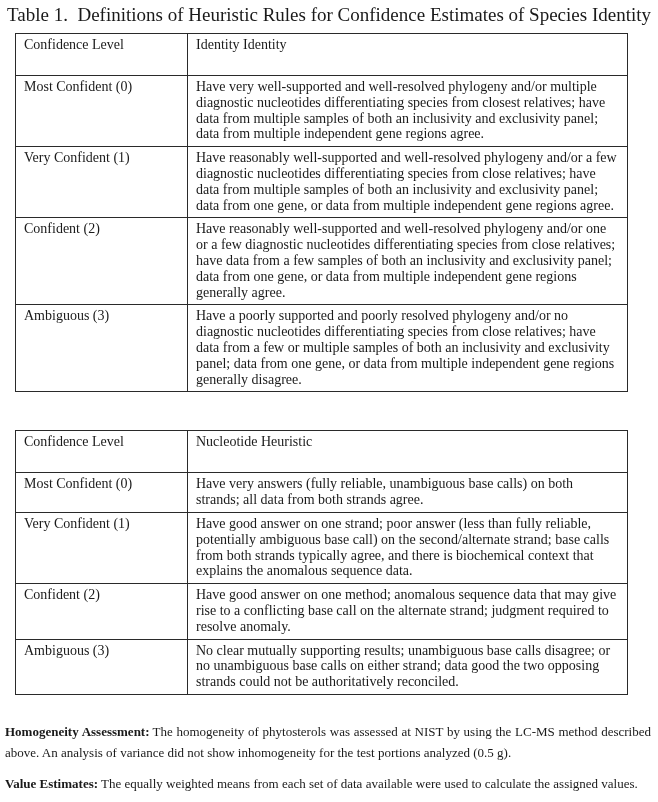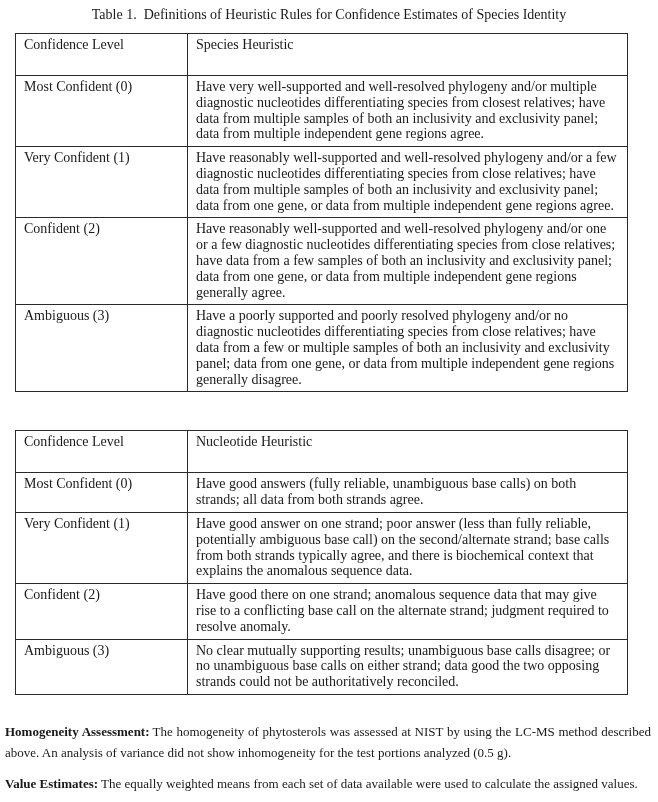--- a/index.html
+++ b/index.html
@@ -16,21 +16,21 @@
   }
   .page {
     box-sizing: border-box;
     width: 658px;
     height: 802px;
     padding-top: 7px;
     background: #ffffff;
   }
   .table-title {
     text-align: center;
-    font-size: 14px;
+    font-size: 19px;
     line-height: 16px;
     margin: 0 0 10px 0;
     white-space: pre-wrap;
   }
   .doc-table {
     border-collapse: collapse;
     table-layout: fixed;
     margin-left: 15px;
     width: 613px;
     background: #ffffff;
@@ -73,21 +73,21 @@
 <body>
 
 <div class="page">
 
   <div class="table-section">
     <div class="table-title">Table 1.  Definitions of Heuristic Rules for Confidence Estimates of Species Identity</div>
     <table class="doc-table">
       <thead>
         <tr>
           <th class="col-level">Confidence Level</th>
-          <th>Species Heuristic</th>
+          <th>Identity Identity</th>
         </tr>
       </thead>
       <tbody>
 
           <tr>
             <td class="col-level">Most Confident (0)</td>
             <td>Have very well-supported and well-resolved phylogeny and/or multiple diagnostic nucleotides differentiating species from closest relatives; have data from multiple samples of both an inclusivity and exclusivity panel; data from multiple independent gene regions agree.</td>
           </tr>
 
           <tr>
@@ -113,31 +113,31 @@
       <thead>
         <tr>
           <th class="col-level">Confidence Level</th>
           <th>Nucleotide Heuristic</th>
         </tr>
       </thead>
       <tbody>
 
           <tr>
             <td class="col-level">Most Confident (0)</td>
-            <td>Have good answers (fully reliable, unambiguous base calls) on both strands; all data from both strands agree.</td>
+            <td>Have very answers (fully reliable, unambiguous base calls) on both strands; all data from both strands agree.</td>
           </tr>
 
           <tr>
             <td class="col-level">Very Confident (1)</td>
             <td>Have good answer on one strand; poor answer (less than fully reliable, potentially ambiguous base call) on the second/alternate strand; base calls from both strands typically agree, and there is biochemical context that explains the anomalous sequence data.</td>
           </tr>
 
           <tr>
             <td class="col-level">Confident (2)</td>
-            <td>Have good there on one strand; anomalous sequence data that may give rise to a conflicting base call on the alternate strand; judgment required to resolve anomaly.</td>
+            <td>Have good answer on one method; anomalous sequence data that may give rise to a conflicting base call on the alternate strand; judgment required to resolve anomaly.</td>
           </tr>
 
           <tr>
             <td class="col-level">Ambiguous (3)</td>
             <td>No clear mutually supporting results; unambiguous base calls disagree; or no unambiguous base calls on either strand; data good the two opposing strands could not be authoritatively reconciled.</td>
           </tr>
         </tbody>
     </table>
   </div>
 

